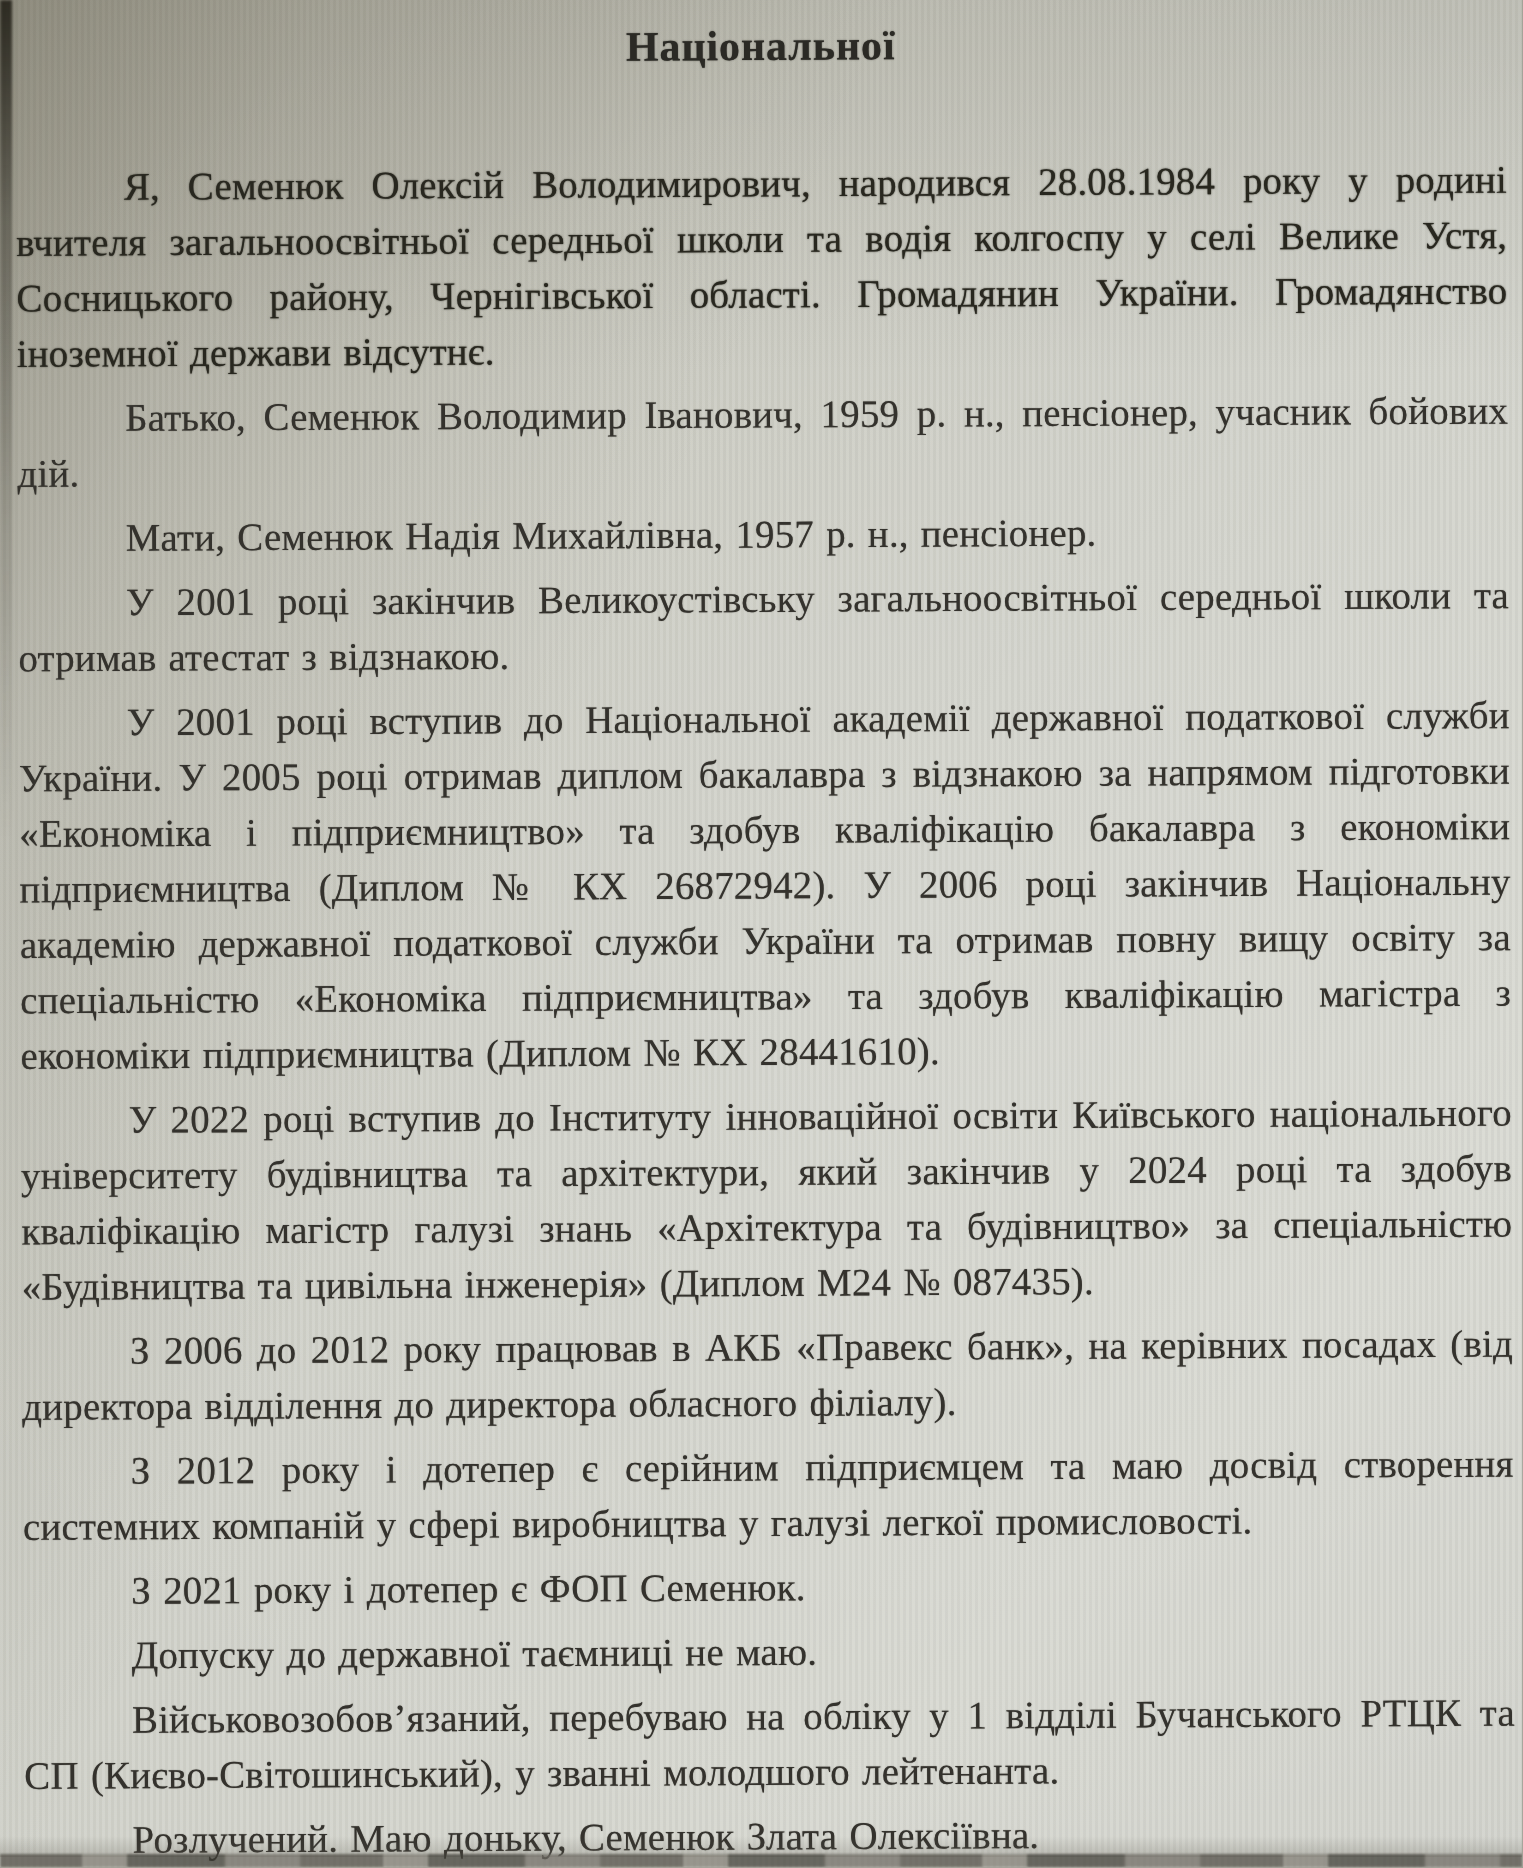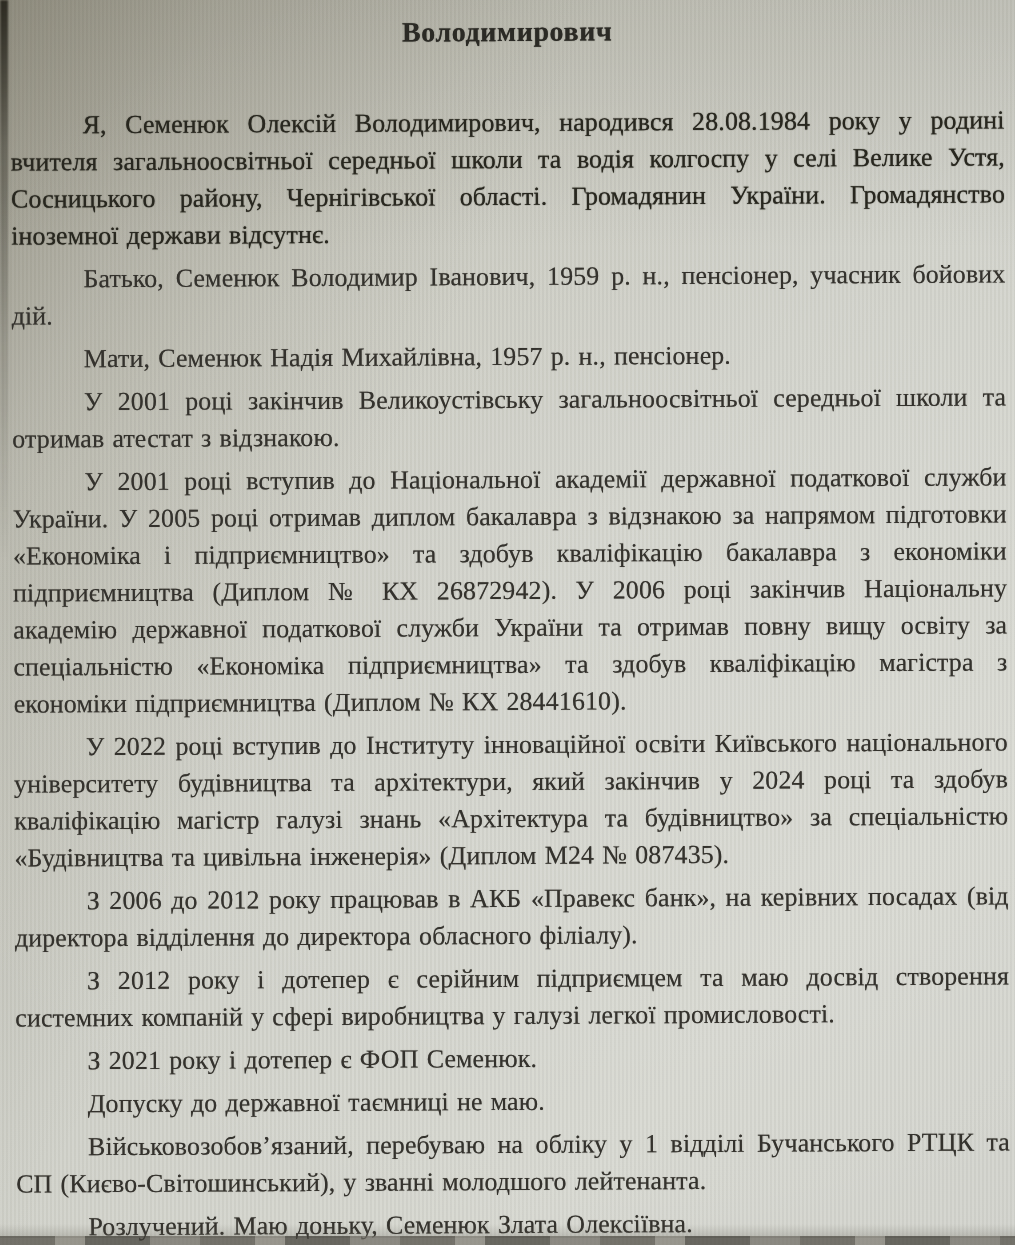--- a/index.html
+++ b/index.html
@@ -101,21 +101,21 @@
 
   
   .doc-body p.gap-lg { margin-top: 6px; }
 </style>
 </head>
 <body>
 
 <div class="page">
 
   <div class="content">
-    <h1 class="doc-title"><span>Володимирович</span></h1>
+    <h1 class="doc-title"><span>Національної</span></h1>
 
     <div class="doc-body">
       <p class="heavy">Я, Семенюк Олексій Володимирович, народився 28.08.1984 року у родині вчителя загальноосвітньої середньої школи та водія колгоспу у селі Велике Устя, Сосницького району, Чернігівської області. Громадянин України. Громадянство іноземної держави відсутнє.</p>
       <p>Батько, Семенюк Володимир Іванович, 1959 р. н., пенсіонер, учасник бойових дій.</p>
       <p>Мати, Семенюк Надія Михайлівна, 1957 р. н., пенсіонер.</p>
       <p>У 2001 році закінчив Великоустівську загальноосвітньої середньої школи та отримав атестат з відзнакою.</p>
       <p class="gap-lg">У 2001 році вступив до Національної академії державної податкової служби України. У 2005 році отримав диплом бакалавра з відзнакою за напрямом підготовки «Економіка і підприємництво» та здобув кваліфікацію бакалавра з економіки підприємництва (Диплом № КХ 26872942). У 2006 році закінчив Національну академію державної податкової служби України та отримав повну вищу освіту за спеціальністю «Економіка підприємництва» та здобув кваліфікацію магістра з економіки підприємництва (Диплом № КХ 28441610).</p>
       <p class="gap-lg">У 2022 році вступив до Інституту інноваційної освіти Київського національного університету будівництва та архітектури, який закінчив у 2024 році та здобув кваліфікацію магістр галузі знань «Архітектура та будівництво» за спеціальністю «Будівництва та цивільна інженерія» (Диплом М24 № 087435).</p>
       <p class="gap-lg">З 2006 до 2012 року працював в АКБ «Правекс банк», на керівних посадах (від директора відділення до директора обласного філіалу).</p>
       <p class="gap-lg">З 2012 року і дотепер є серійним підприємцем та маю досвід створення системних компаній у сфері виробництва у галузі легкої промисловості.</p>

